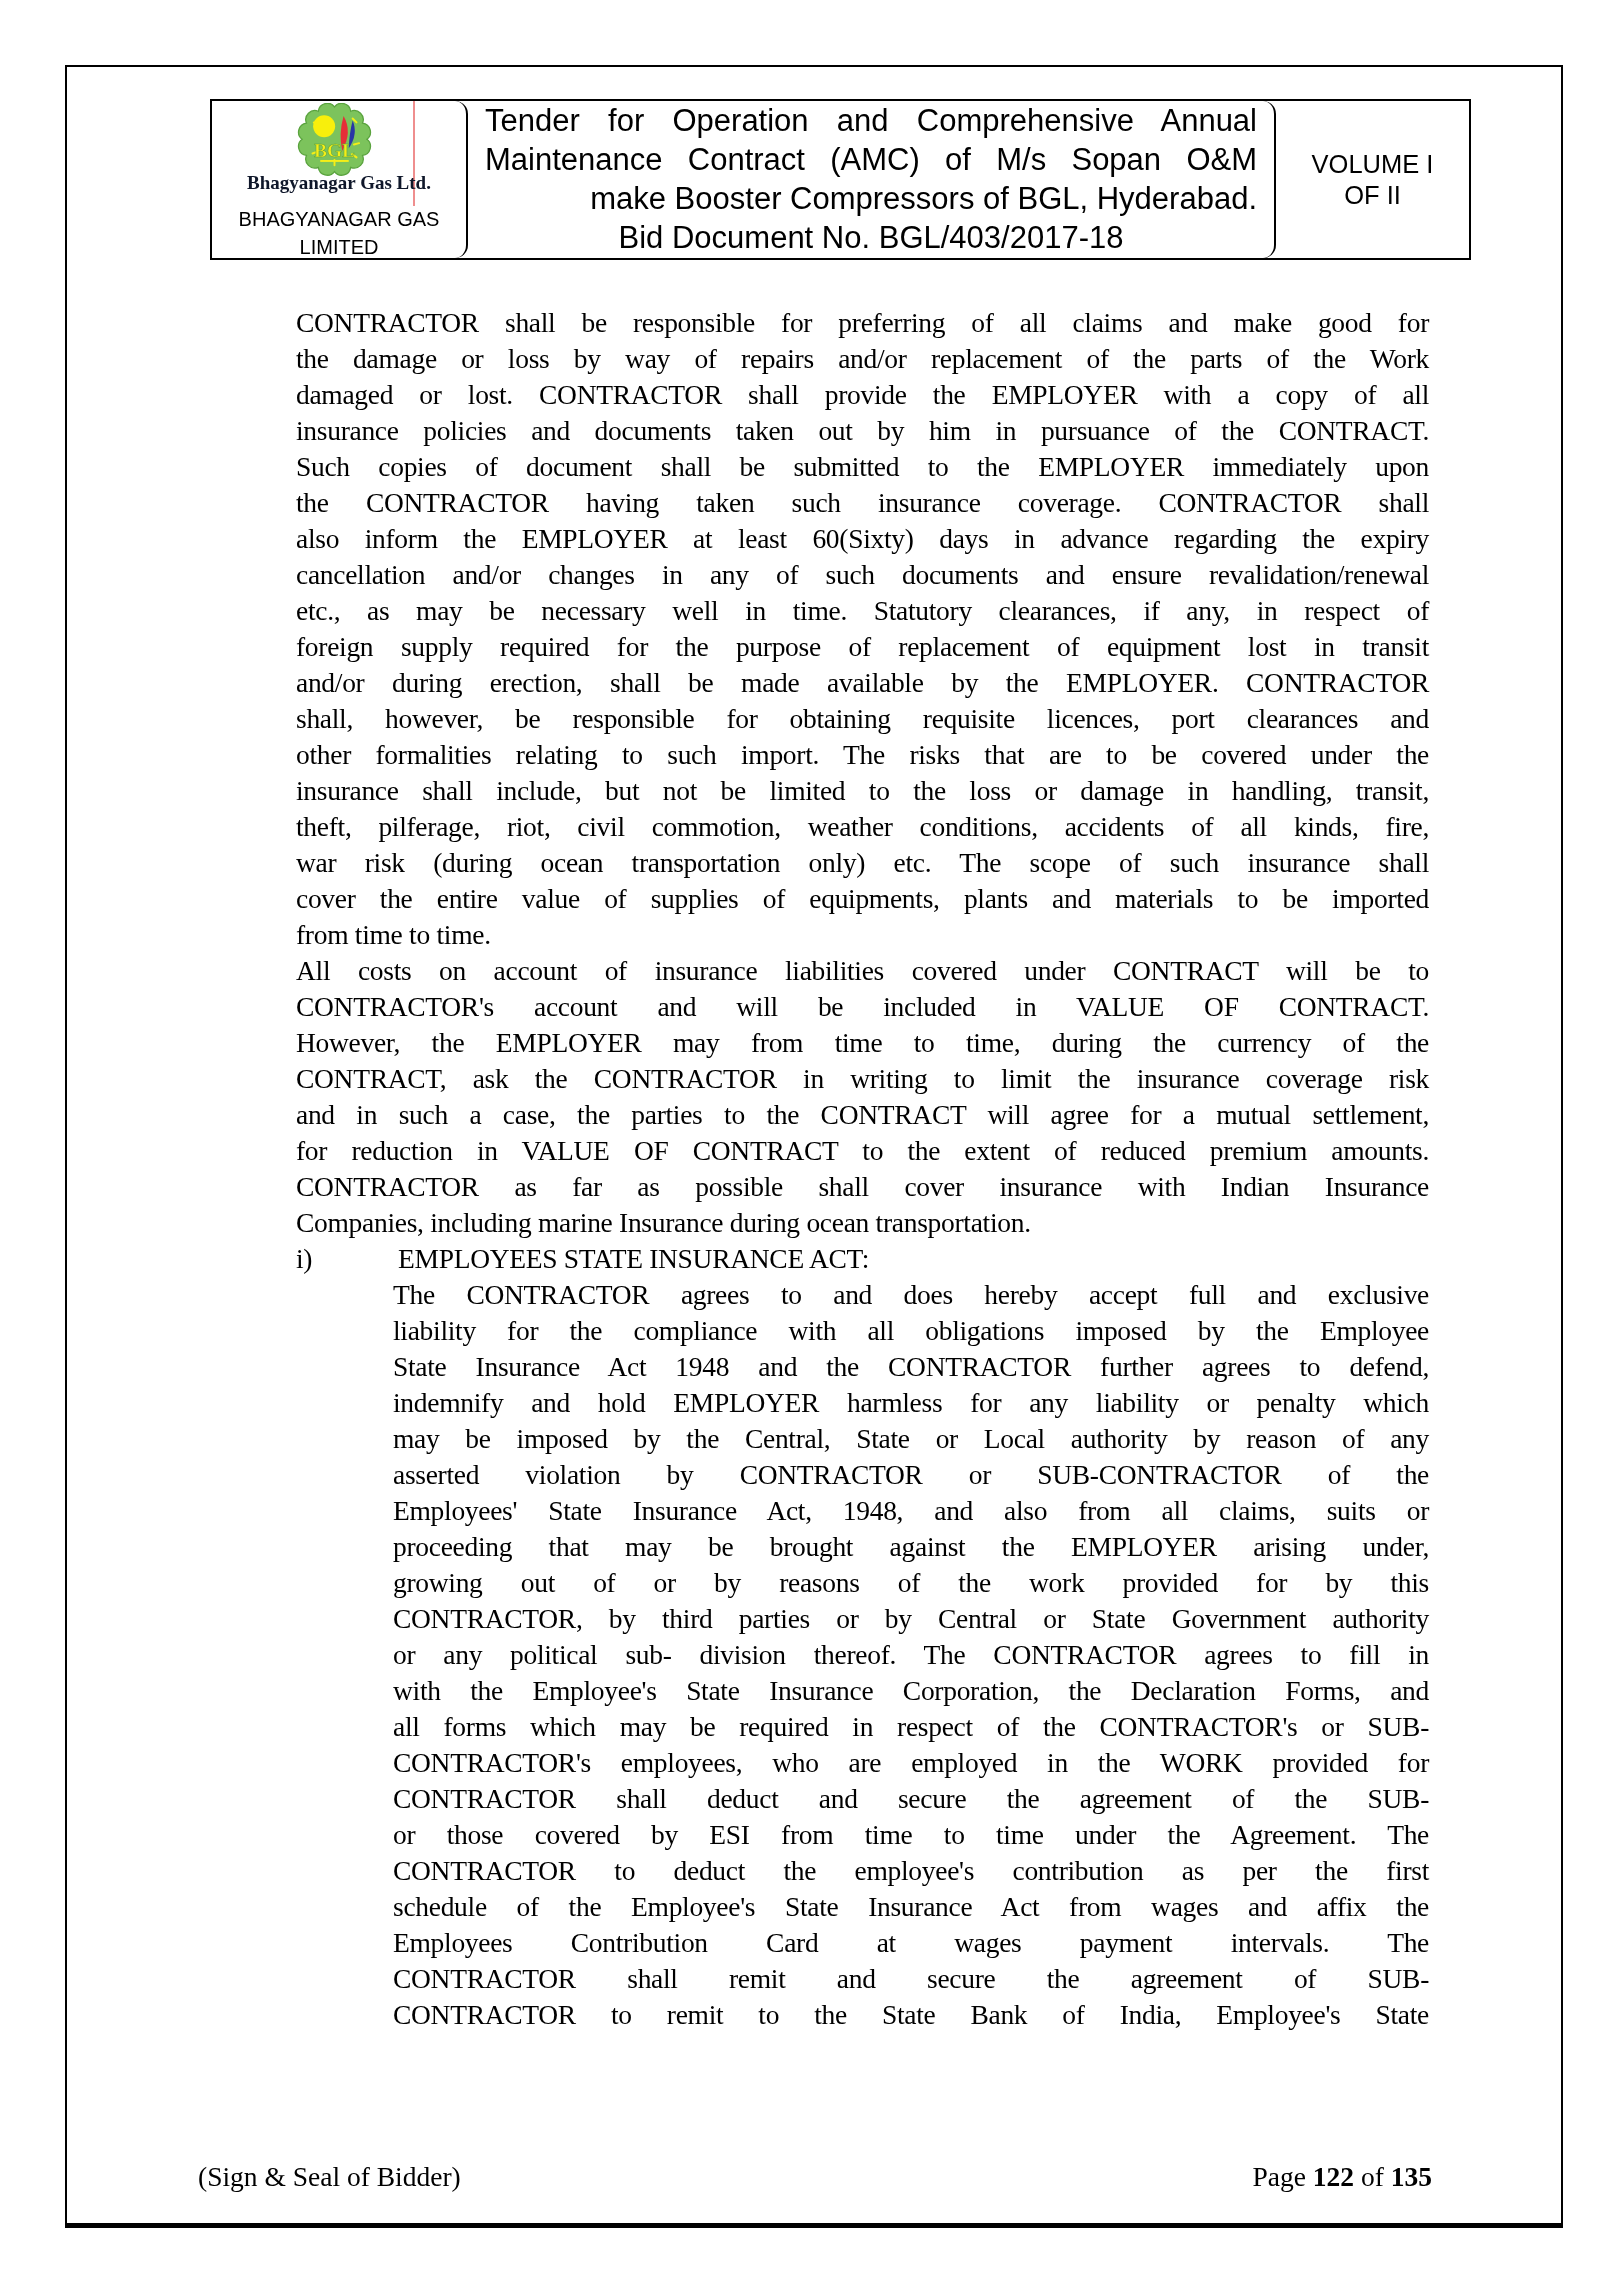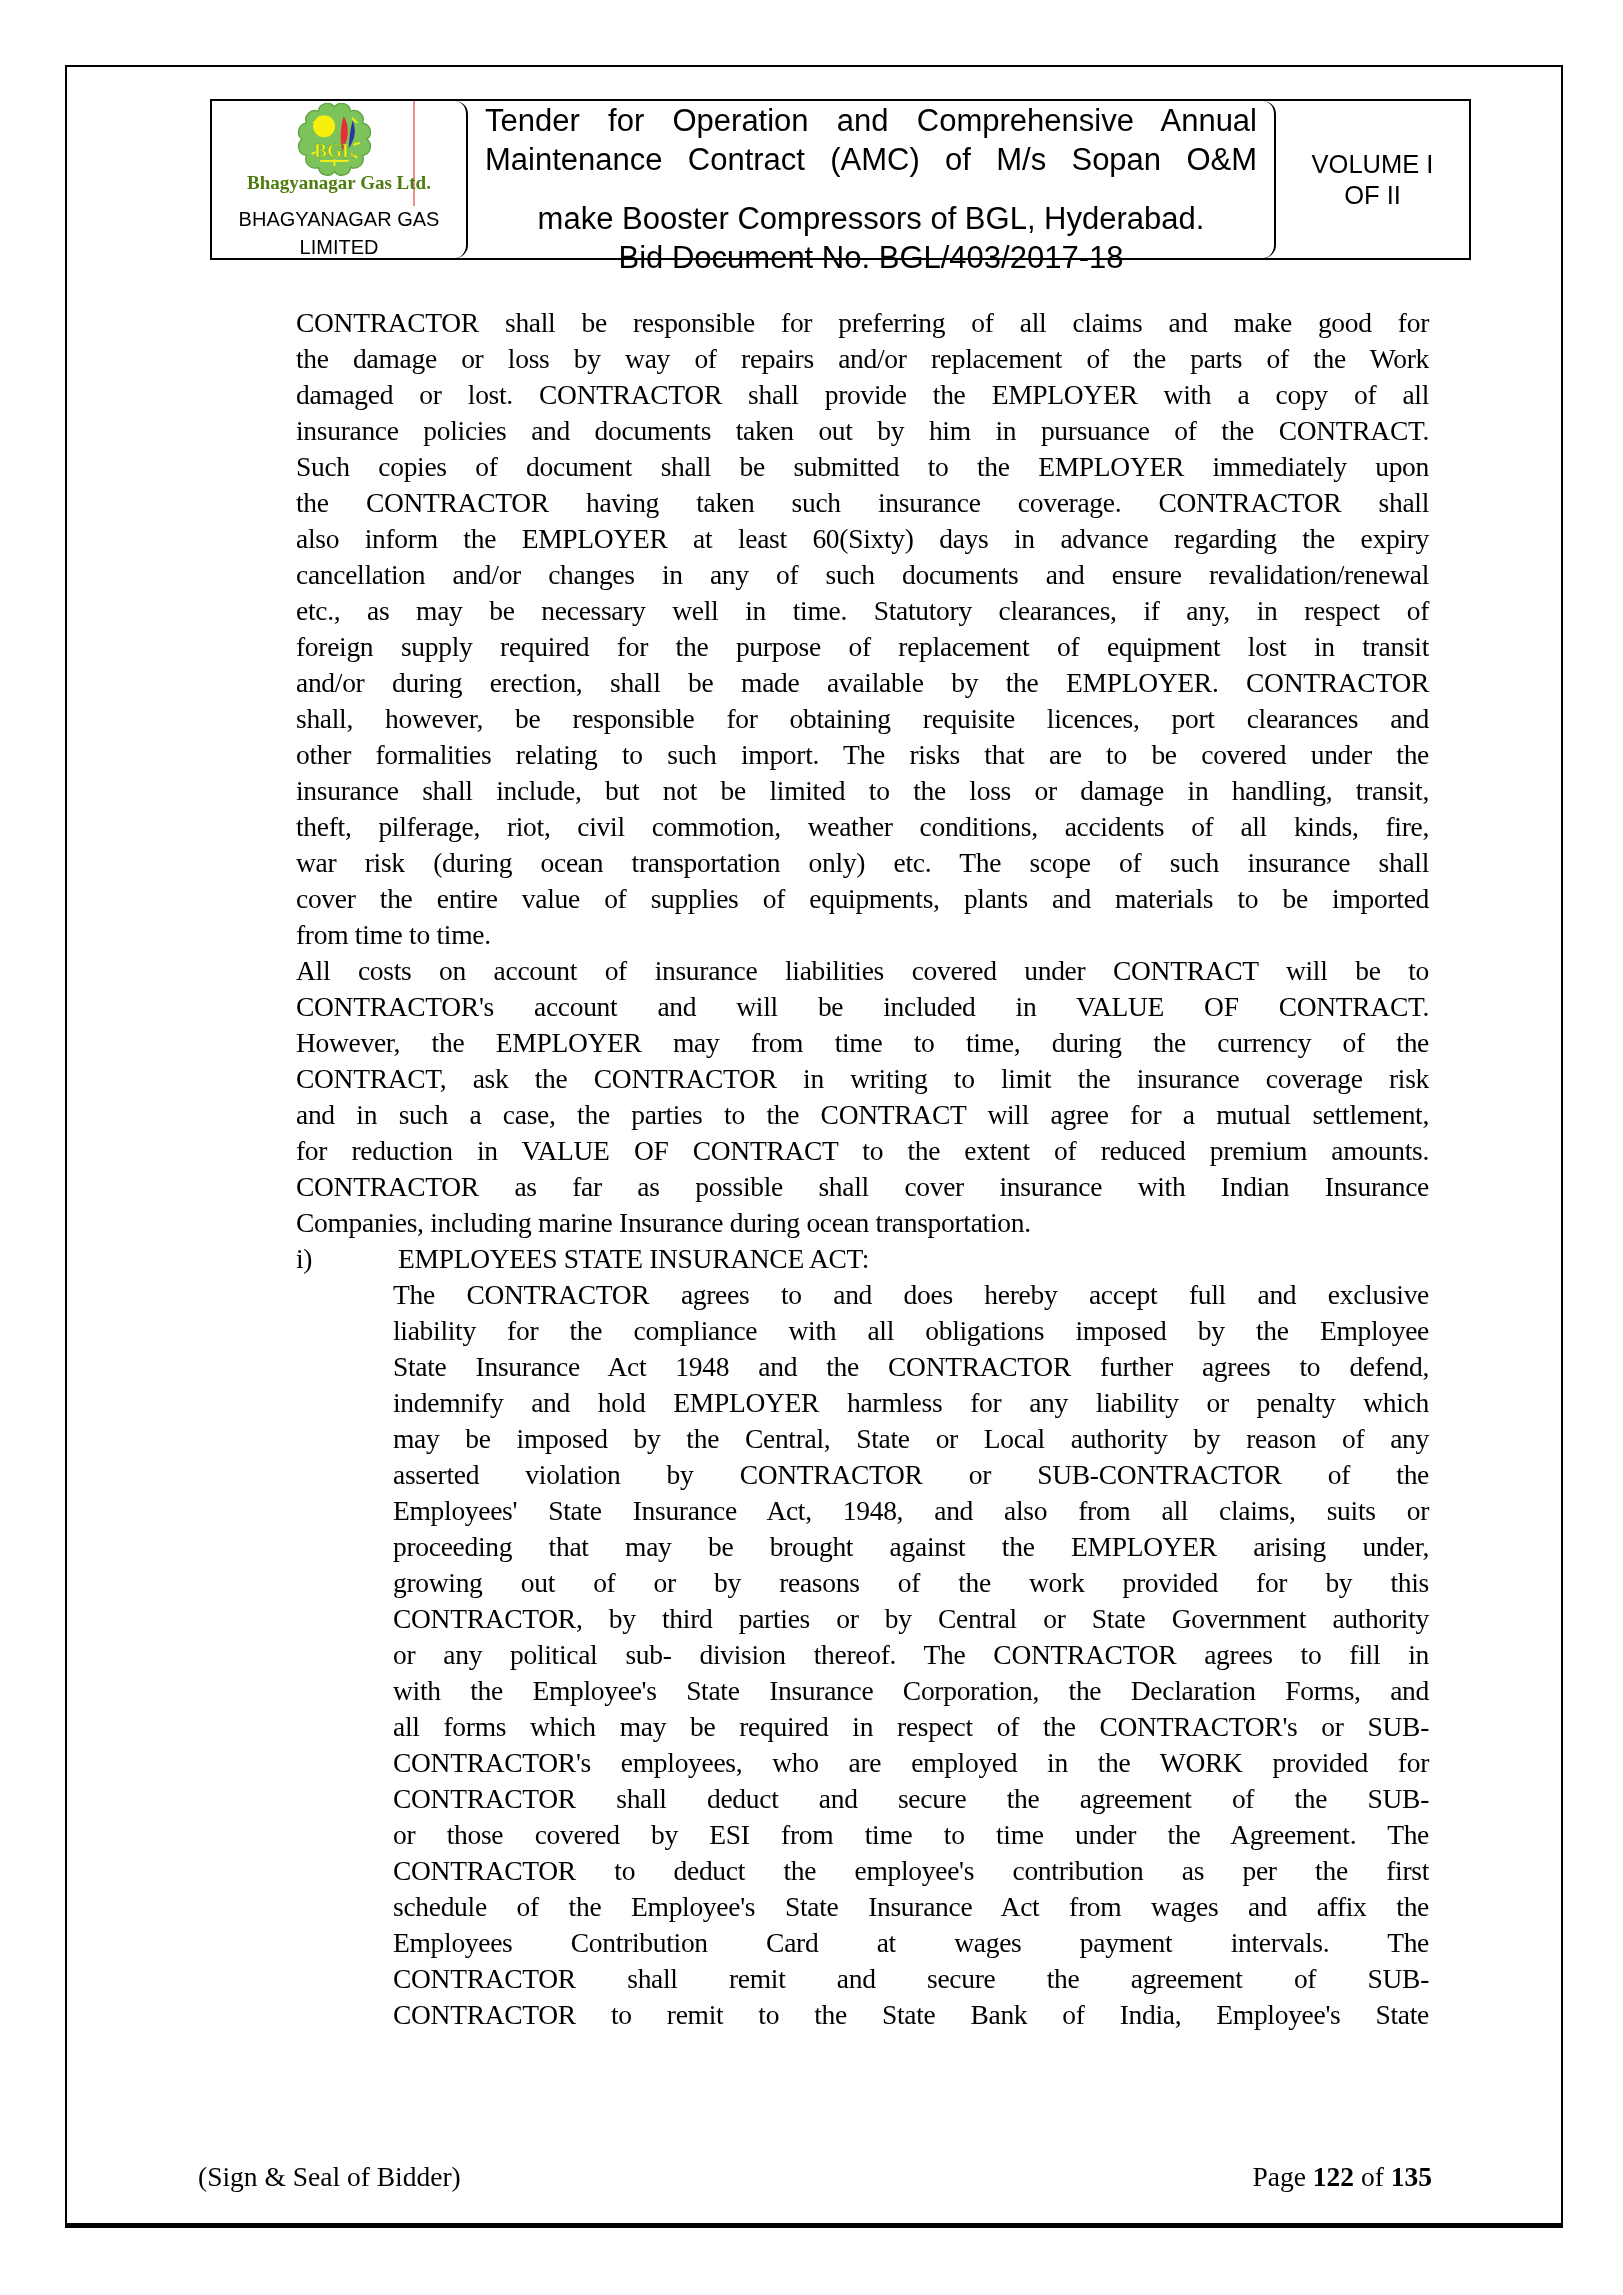--- a/index.html
+++ b/index.html
@@ -9,26 +9,26 @@
   
   .hdr-table{position:absolute;left:210px;top:99px;width:1261px;height:161px;box-sizing:border-box;
     border:2.6px solid #000;display:flex;background:#fff;}
   .cell{box-sizing:border-box;position:relative;border-radius:13px;}
   .logo-cell{flex:0 0 256px;border-right:2px solid #000;}
   .title-cell{flex:0 0 808px;border-right:2px solid #000;padding:0 17px;
     font-family:"Liberation Sans","DejaVu Sans",sans-serif;font-size:31px;line-height:39px;}
   .volume-cell{flex:1 1 auto;display:flex;flex-direction:column;justify-content:center;align-items:center;
     font-family:"Liberation Sans","DejaVu Sans",sans-serif;font-size:25.5px;line-height:31px;}
   .t-just{text-align:justify;text-align-last:justify;}
-  .t-left{text-align:center;margin-top:20px;}
+  .t-left{text-align:right;}
   .t-center{text-align:center;}
   .red-rule{position:absolute;left:201px;top:0;width:2px;height:105px;background:#ef8e8e;}
   .logo-art{position:absolute;left:82px;top:2px;width:81px;height:79px;}
   .logo-tagline{position:absolute;left:0;top:71px;width:100%;text-align:center;
-    font-family:"Liberation Serif","DejaVu Serif",serif;font-weight:bold;font-size:19px;color:#4d7c0f;}
+    font-family:"Liberation Serif","DejaVu Serif",serif;font-weight:bold;font-size:19px;color:#0f172a;}
   .company-name{position:absolute;left:0;top:105px;width:100%;text-align:center;
     font-family:"Liberation Sans","DejaVu Sans",sans-serif;font-size:20px;line-height:27.5px;color:#000;}
   
   .doc-body{position:absolute;left:296px;top:305px;width:1133px;font-size:27.5px;line-height:36px;
     letter-spacing:-0.3px;}
   .para{margin:0;padding:0;}
   .jline{display:block;text-align:justify;text-align-last:justify;white-space:nowrap;}
   .endleft .jline:last-child{text-align-last:left;}
   .indent{margin-left:97px;}
   .heading-row{display:flex;}

